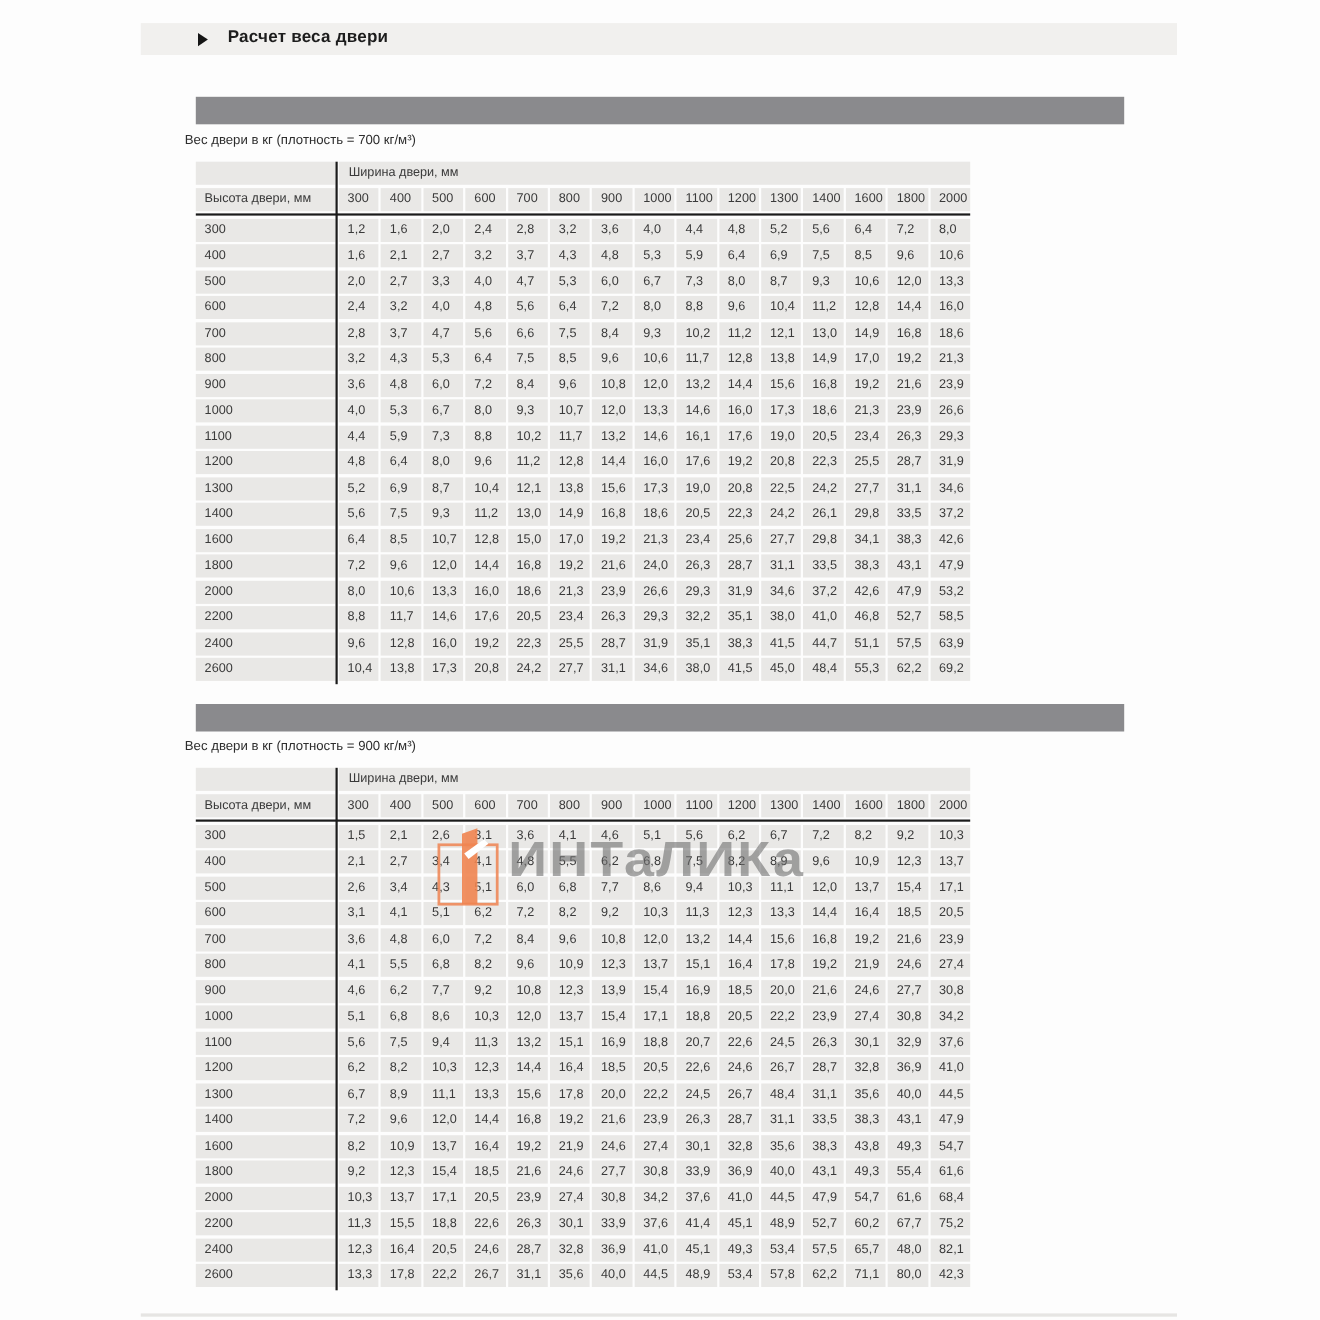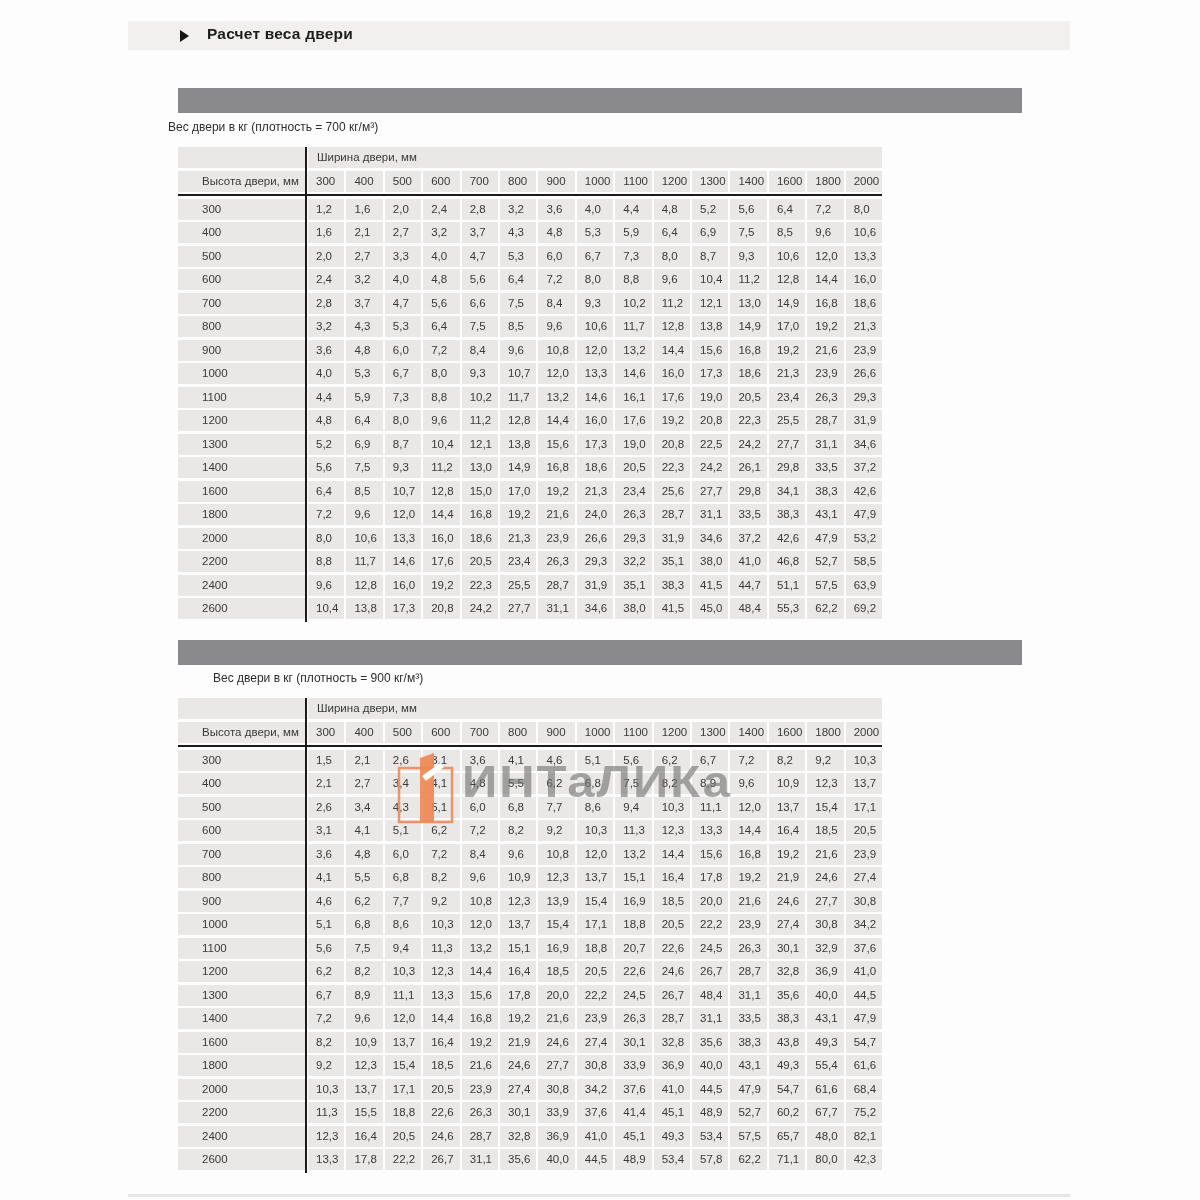--- a/index.html
+++ b/index.html
@@ -12,30 +12,30 @@
   .tri { position:absolute; left:52px; top:9px; width:0; height:0;
          border-left:9px solid #151515; border-top:6px solid transparent;
          border-bottom:6px solid transparent; }
   .page-title { position:absolute; left:79px; top:4px; font-size:15.5px; font-weight:bold;
                 color:#1d1d1d; letter-spacing:0.2px; }
 
   .graybar { position:absolute; left:178px; width:844px; height:25px; background:#8a8a8d; }
   #bar1 { top:88px; } #bar2 { top:640px; }
 
   .caption { position:absolute; left:168px; font-size:12px; color:#2e2e2e; }
-  #cap1 { top:120px; } #cap2 { top:671px;margin-left:45px; }
+  #cap1 { top:120px; } #cap2 { top:671px; }
 
   .tbl { position:absolute; left:178px; width:704px; }
   #tbl1 { top:147px; } #tbl2 { top:698px; }
 
   .trow { display:flex; margin-bottom:2.5px; }
   .corner, .rh, .cell, .spanhead {
       background:#e9e8e6; height:21px; line-height:21px;
       font-size:11.5px; color:#3a3a3a; overflow:hidden; white-space:nowrap; }
-  .corner, .rh { width:127px; padding-left:24px; margin-right:3px; flex:0 0 auto; }
+  .corner, .rh { width:127px; padding-left:8px; margin-right:3px; flex:0 0 auto; }
   .spanhead { flex:1 1 0; padding-left:9px; }
   .cell { flex:1 1 0; padding-left:8px; margin-right:2px; }
   .trow .cell:last-child { margin-right:0; }
   .hrule { height:2px; background:#1b1b1b; margin-bottom:2.5px; }
   .vline { position:absolute; left:127px; top:0; width:2px; height:100%;
            background:#1b1b1b; }
 
   .watermark { position:absolute; left:396px; top:750px; width:420px; height:80px;
                pointer-events:none; }
   .wm-text { position:absolute; left:66px; top:6px; font-size:49px; font-weight:bold;

